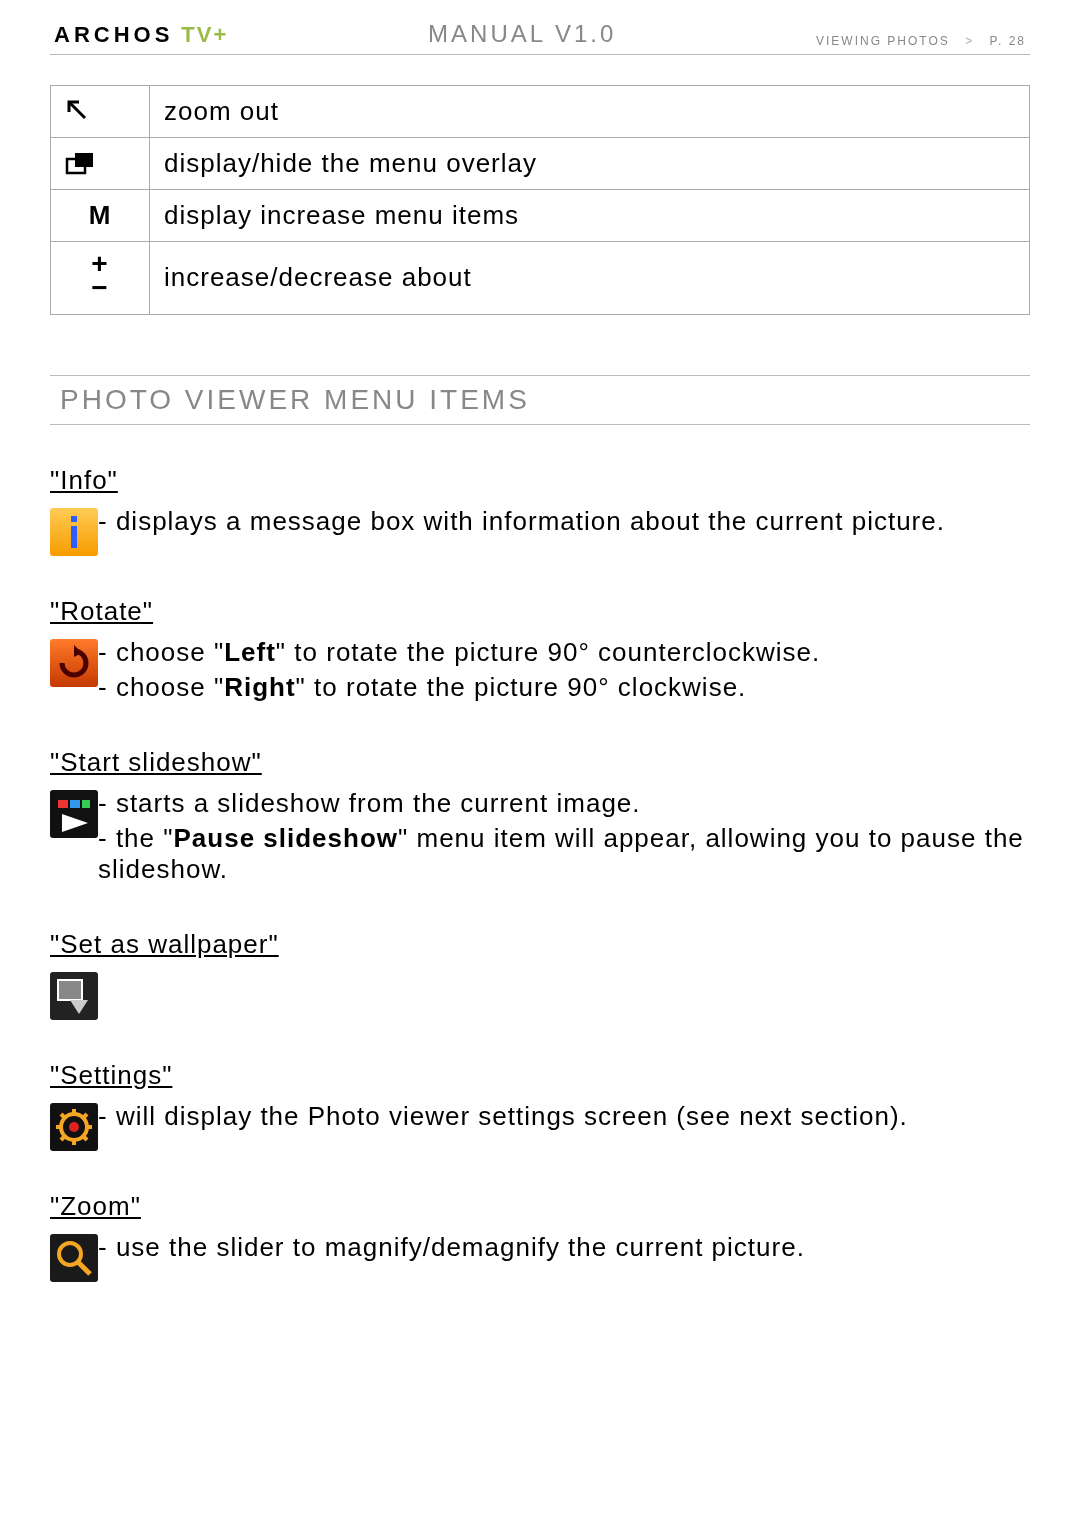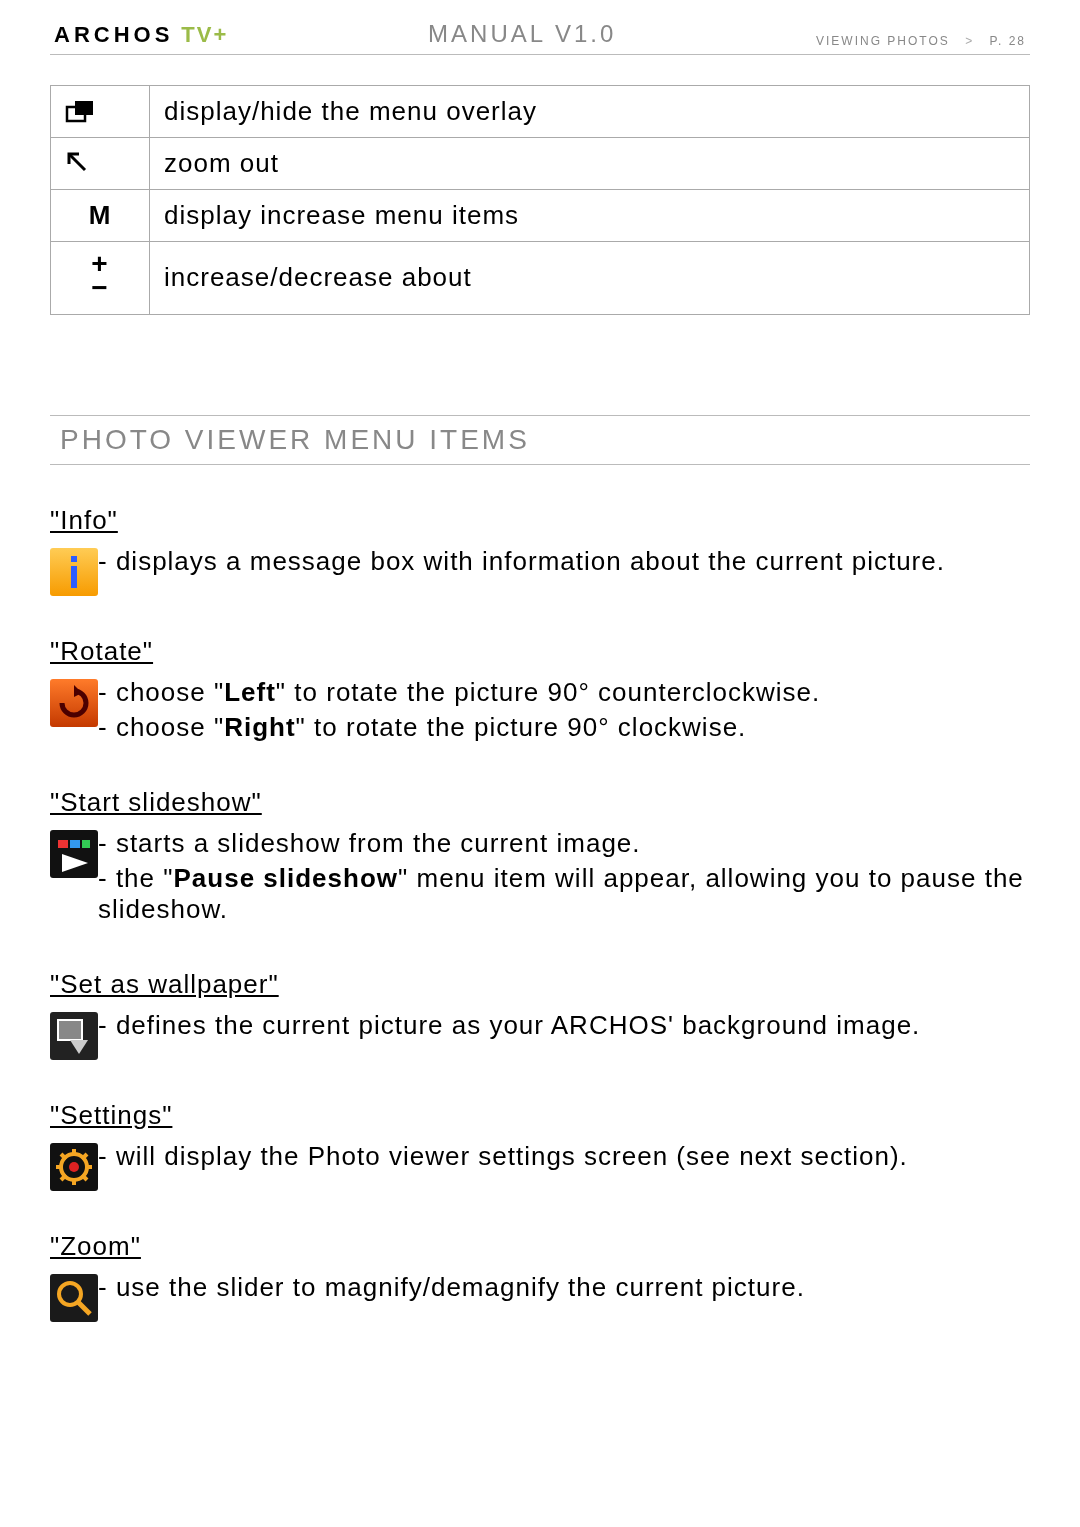--- a/index.html
+++ b/index.html
@@ -50,21 +50,21 @@
   table.ctrl td.icon-cell {
     width: 70px;
     text-align: center;
     font-family: Arial, sans-serif;
     font-weight: 700;
   }
   .plusminus { line-height: 0.85; display:inline-block; font-weight: 900; font-size: 28px;}
 
   
   .sect-title {
-    margin-top: 100px;
+    margin-top: 60px;
     border-top: 1px solid #bbb;
     border-bottom: 1px solid #bbb;
     padding: 8px 10px;
     font-size: 28px;
     letter-spacing: 3px;
     color:#888;
   }
 
   
   .mi { margin-top: 40px; font-size: 26px; letter-spacing: 1px; }
@@ -111,39 +111,39 @@
     <div class="hdr-mid">MANUAL V1.0</div>
     <div class="hdr-right">
       <span>VIEWING PHOTOS</span>
       <span class="sep">&gt;</span>
       <span>P. 28</span>
     </div>
   </div>
 
   <table class="ctrl">
     <tbody>
+      <tr>
+        <td class="icon-cell">
+          <svg width="28" height="28" viewBox="0 0 28 28">
+            <polyline points="14,4 4,4 4,14" fill="none" stroke="#000" stroke-width="3"></polyline>
+            <line x1="4" y1="4" x2="20" y2="20" stroke="#000" stroke-width="3"></line>
+          </svg>
+        </td>
+        <td>zoom out</td>
+      </tr>
       <tr>
         <td class="icon-cell">
           <svg width="30" height="26" viewBox="0 0 30 26">
             <rect x="2" y="8" width="18" height="14" fill="none" stroke="#000" stroke-width="2.5"></rect>
             <rect x="10" y="2" width="18" height="14" fill="#000"></rect>
           </svg>
         </td>
         <td>display/hide the menu overlay</td>
       </tr>
       <tr>
-        <td class="icon-cell">
-          <svg width="28" height="28" viewBox="0 0 28 28">
-            <polyline points="14,4 4,4 4,14" fill="none" stroke="#000" stroke-width="3"></polyline>
-            <line x1="4" y1="4" x2="20" y2="20" stroke="#000" stroke-width="3"></line>
-          </svg>
-        </td>
-        <td>zoom out</td>
-      </tr>
-      <tr>
         <td class="icon-cell">M</td>
         <td>display increase menu items</td>
       </tr>
       <tr>
         <td class="icon-cell">
           <span class="plusminus">+<br>−</span>
         </td>
         <td>increase/decrease about</td>
       </tr>
     </tbody>
@@ -202,23 +202,20 @@
 
   <div class="mi">
     <div class="mi-title">"Set as wallpaper"</div>
     <div class="mi-body">
       <div class="mi-icon ic-wall">
         <svg width="44" height="44" viewBox="0 0 44 44">
           <rect x="6" y="6" width="24" height="20" fill="#888" stroke="#fff" stroke-width="2"></rect>
           <polygon points="18,26 36,26 27,40" fill="#ccc"></polygon>
         </svg>
       </div>
-      <div class="mi-lines">
-          <div class="line"><span>defines the current picture as your ARCHOS' background image.</span></div>
-        </div>
     </div>
   </div>
 
   <div class="mi">
     <div class="mi-title">"Settings"</div>
     <div class="mi-body">
       <div class="mi-icon ic-sett">
         <svg width="44" height="44" viewBox="0 0 44 44">
           <circle cx="22" cy="22" r="13" fill="none" stroke="#f5a623" stroke-width="4"></circle>
           <g stroke="#f5a623" stroke-width="4">

